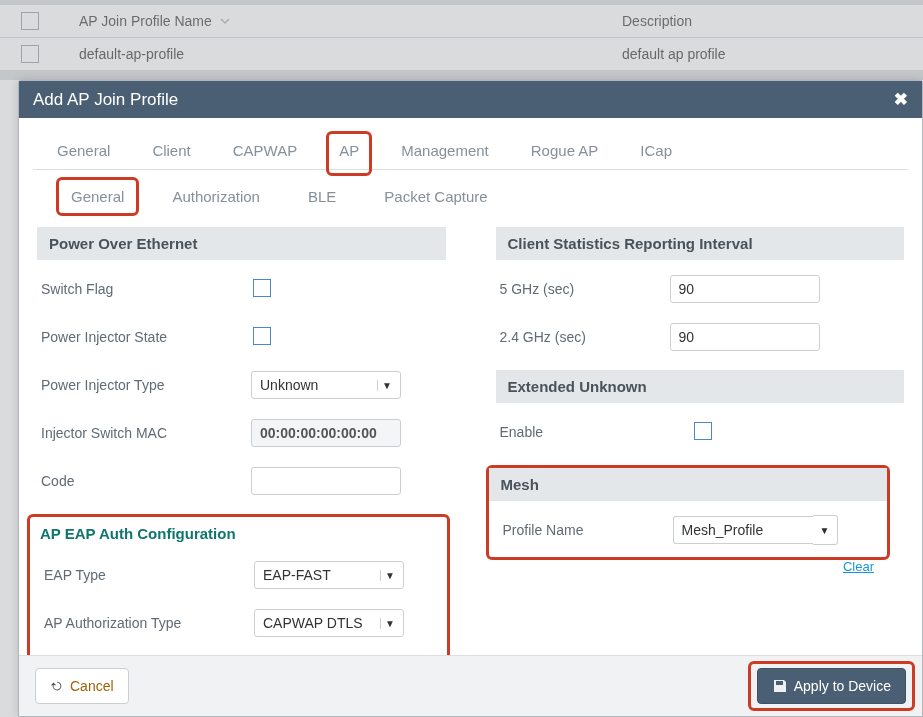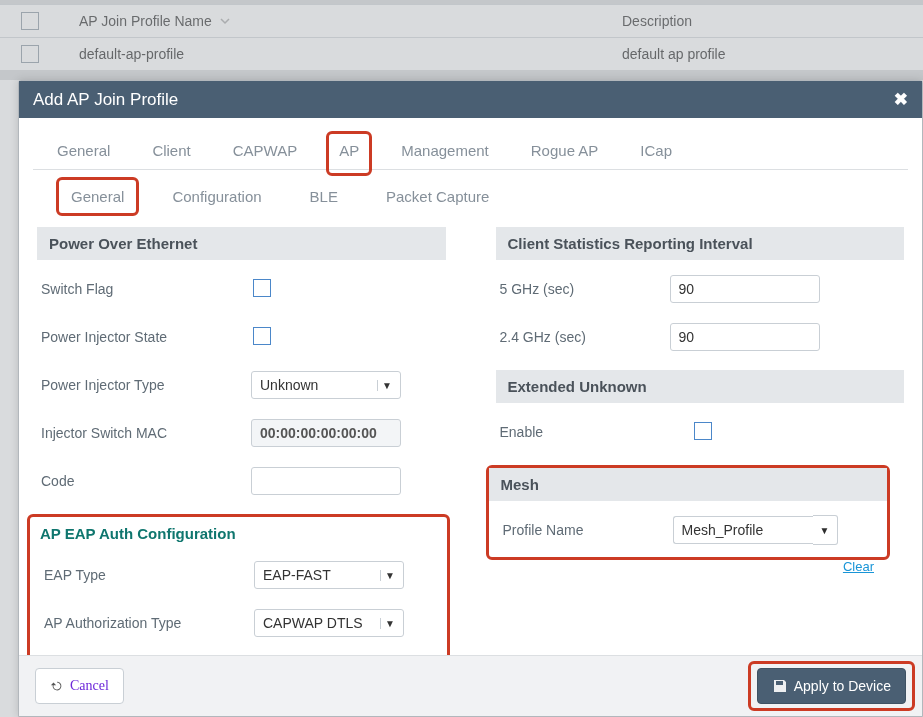--- a/index.html
+++ b/index.html
@@ -65,21 +65,21 @@
 
   .mesh-select-wrap{display:flex;align-items:center;}
   .mesh-select-wrap .select{width:140px;}
   .mesh-caret-box{width:24px;height:28px;border:1px solid var(--border-gray);border-left:none;border-radius:0 3px 3px 0;display:flex;align-items:center;justify-content:center;font-size:10px;}
 
   .clear-link{color:var(--link-blue);text-decoration:underline;font-size:13px;cursor:pointer;margin-left:114px;display:inline-block;}
 
   
   .modal-footer{background:var(--footer-bg);border-top:1px solid #dcdfe2;padding:12px 16px;display:flex;justify-content:space-between;align-items:center;}
   .btn{height:34px;border-radius:4px;font-size:14px;display:inline-flex;align-items:center;gap:6px;padding:0 14px;cursor:pointer;}
-  .btn-default{background:#fff;border:1px solid var(--border-gray);color:#6d28d9;font-family:Liberation Serif, serif;}
+  .btn-default{background:#fff;border:1px solid var(--border-gray);color:#a16207;}
   .btn-primary{background:var(--blue-gray);color:#fff;border:1px solid #3f5263;}
   .btn-primary .icon{opacity:.9}
   .icon svg{display:block}
 
   
   .eap-box{border:3px solid var(--callout);border-radius:6px;padding:0 10px 4px 10px;margin-left:-10px;margin-right:-4px;}
   .eap-box .section-head{margin:0 -10px 14px -10px;background:transparent;font-weight:600;color:#0f766e;padding:8px 10px 4px 10px;}
 
   .mesh-box{border:3px solid var(--callout);border-radius:6px;padding:0 10px 6px 10px;margin-left:-10px;margin-right:14px;}
   .mesh-box .section-head{margin:0 -10px 14px -10px}
@@ -130,21 +130,21 @@
         <span class="tab">Client</span>
         <span class="tab">CAPWAP</span>
         <span class="tab callout">AP</span>
         <span class="tab">Management</span>
         <span class="tab">Rogue AP</span>
         <span class="tab">ICap</span>
       </div>
 
       <div class="subtabs">
         <span class="subtab callout">General</span>
-        <span class="subtab">Configuration</span>
+        <span class="subtab">Authorization</span>
         <span class="subtab">BLE</span>
         <span class="subtab">Packet Capture</span>
       </div>
 
       <div class="cols">
 
         <div class="col">
 
           <div class="section-head">Power Over Ethernet</div>
 

